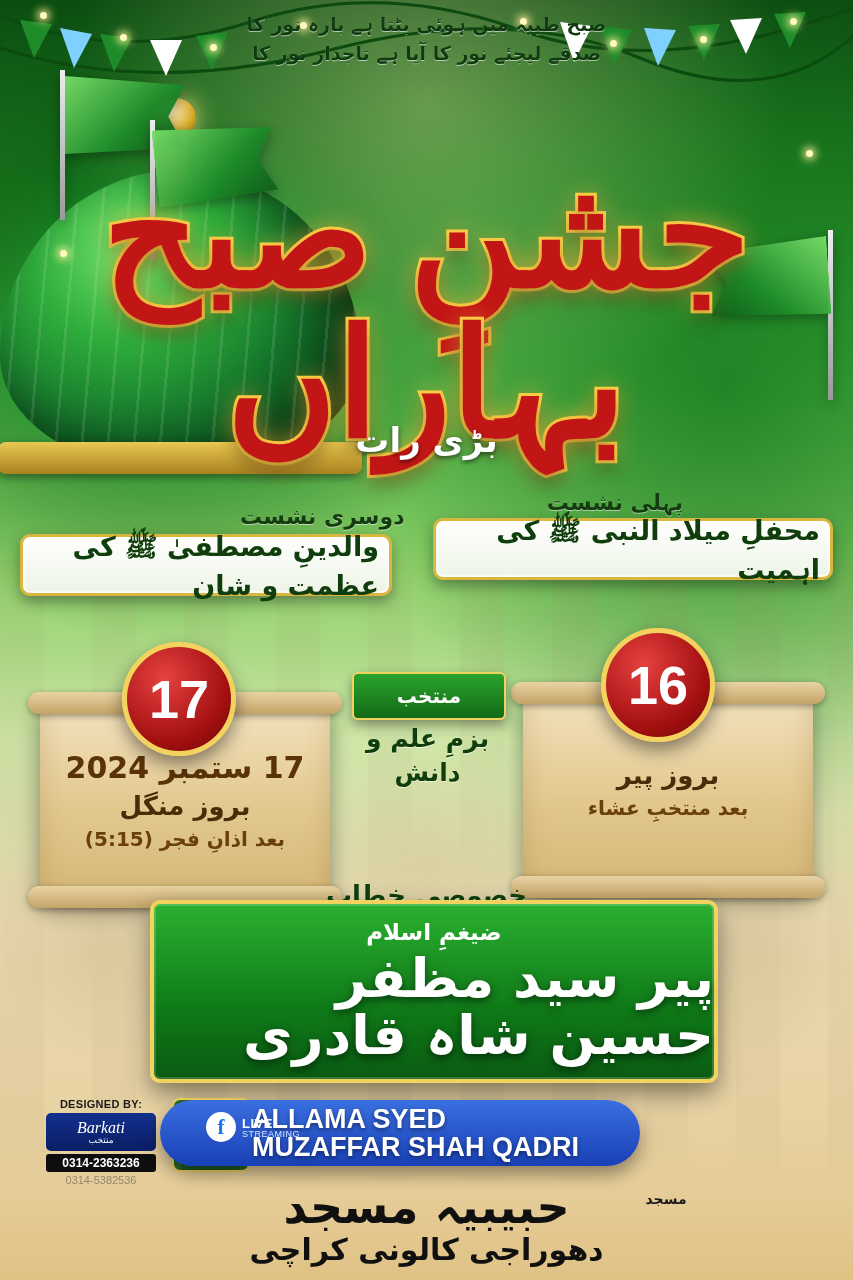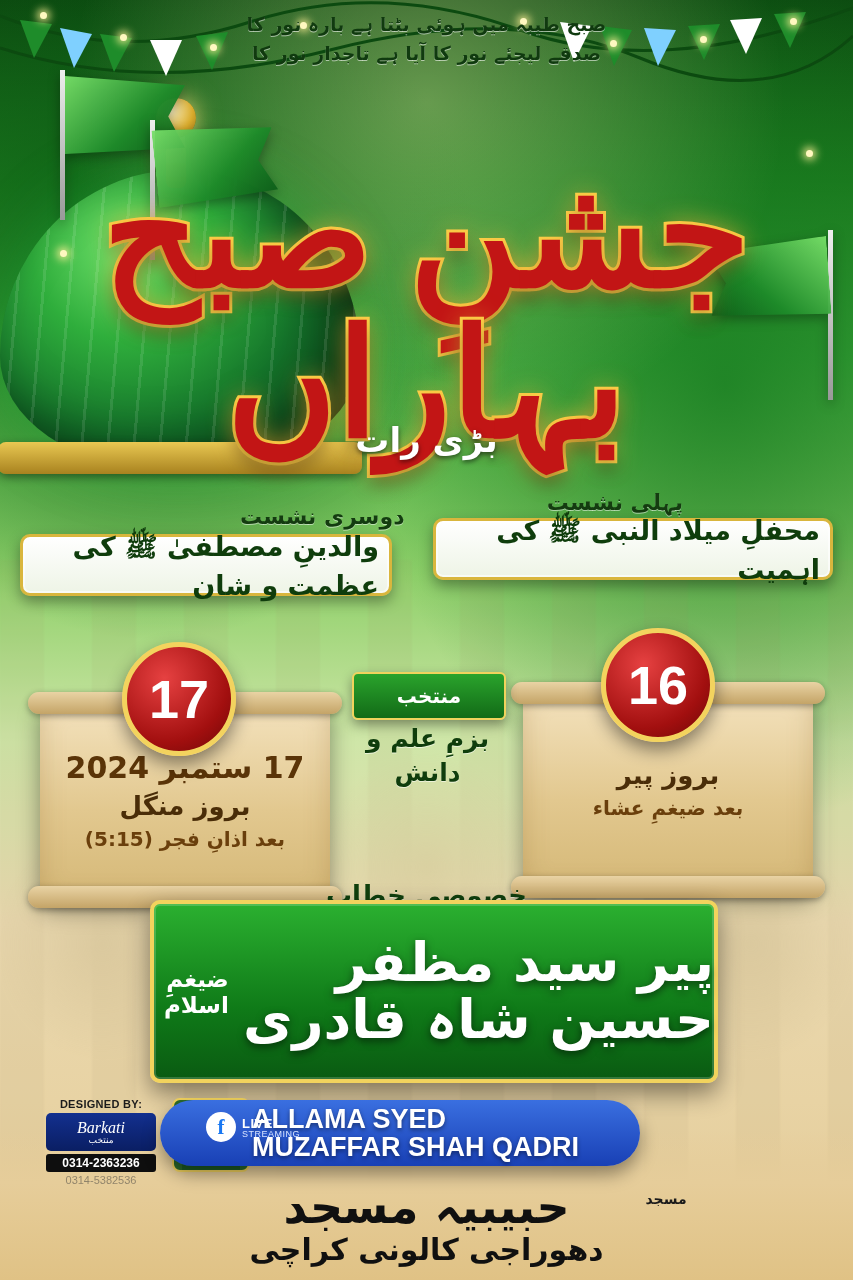--- a/index.html
+++ b/index.html
@@ -174,21 +174,21 @@
   .khitab{
     position:absolute;top:880px;left:0;right:0;text-align:center;direction:rtl;
     font-family:"DejaVu Sans", sans-serif;font-size:26px;font-weight:bold;color:#10400d;
     text-shadow:0 1px 0 rgba(255,255,255,.5);
   }
   .speaker-panel{
     position:absolute;left:150px;top:900px;width:560px;height:175px;border-radius:10px;
     background:linear-gradient(180deg,#2bb030,#0f7a18 60%,#0a5b12);
     border:4px solid #f2d35d;
     box-shadow:0 10px 24px rgba(0,0,0,.45), inset 0 0 0 2px rgba(255,255,255,.18);
-    display:flex;flex-direction:row;align-items:center;justify-content:center;gap:6px;
+    display:flex;flex-direction:column;align-items:center;justify-content:center;gap:6px;
   }
   .speaker-pre{direction:rtl;font-family:"DejaVu Sans", sans-serif;font-size:23px;color:#ffffff;font-weight:bold;}
   .speaker-name{
     direction:rtl;font-family:"DejaVu Sans", sans-serif;font-size:54px;font-weight:bold;
     color:#ffffff;text-shadow:0 3px 8px rgba(0,0,0,.55);line-height:1.05;
   }
 
   
   .live-bar{
     position:absolute;left:160px;top:1100px;width:480px;height:66px;border-radius:33px;
@@ -324,21 +324,21 @@
     <div class="sess-label" style="right:170px;top:0;">پہلی نشست</div>
     <div class="sess-box" style="right:20px;top:28px;width:400px;">محفلِ میلاد النبی ﷺ کی اہمیت</div>
 
     <div class="sess-label" style="left:240px;top:14px;">دوسری نشست</div>
     <div class="sess-box" style="left:20px;top:44px;width:372px;">والدینِ مصطفیٰ ﷺ کی عظمت و شان</div>
   </div>
 
   <div class="scroll" style="right:40px;top:690px;">
     <div class="scroll-text">
       <div class="s-day">بروز پیر</div>
-      <div class="s-time">بعد ضیغمِ عشاء</div>
+      <div class="s-time">بعد منتخبِ عشاء</div>
     </div>
   </div>
   <div class="badge-num" style="right:138px;top:628px;">16</div>
 
   <div class="scroll" style="left:40px;top:700px;">
     <div class="scroll-text">
       <div class="s-date">17 ستمبر 2024</div>
       <div class="s-day">بروز منگل</div>
       <div class="s-time">بعد اذانِ فجر (5:15)</div>
     </div>

